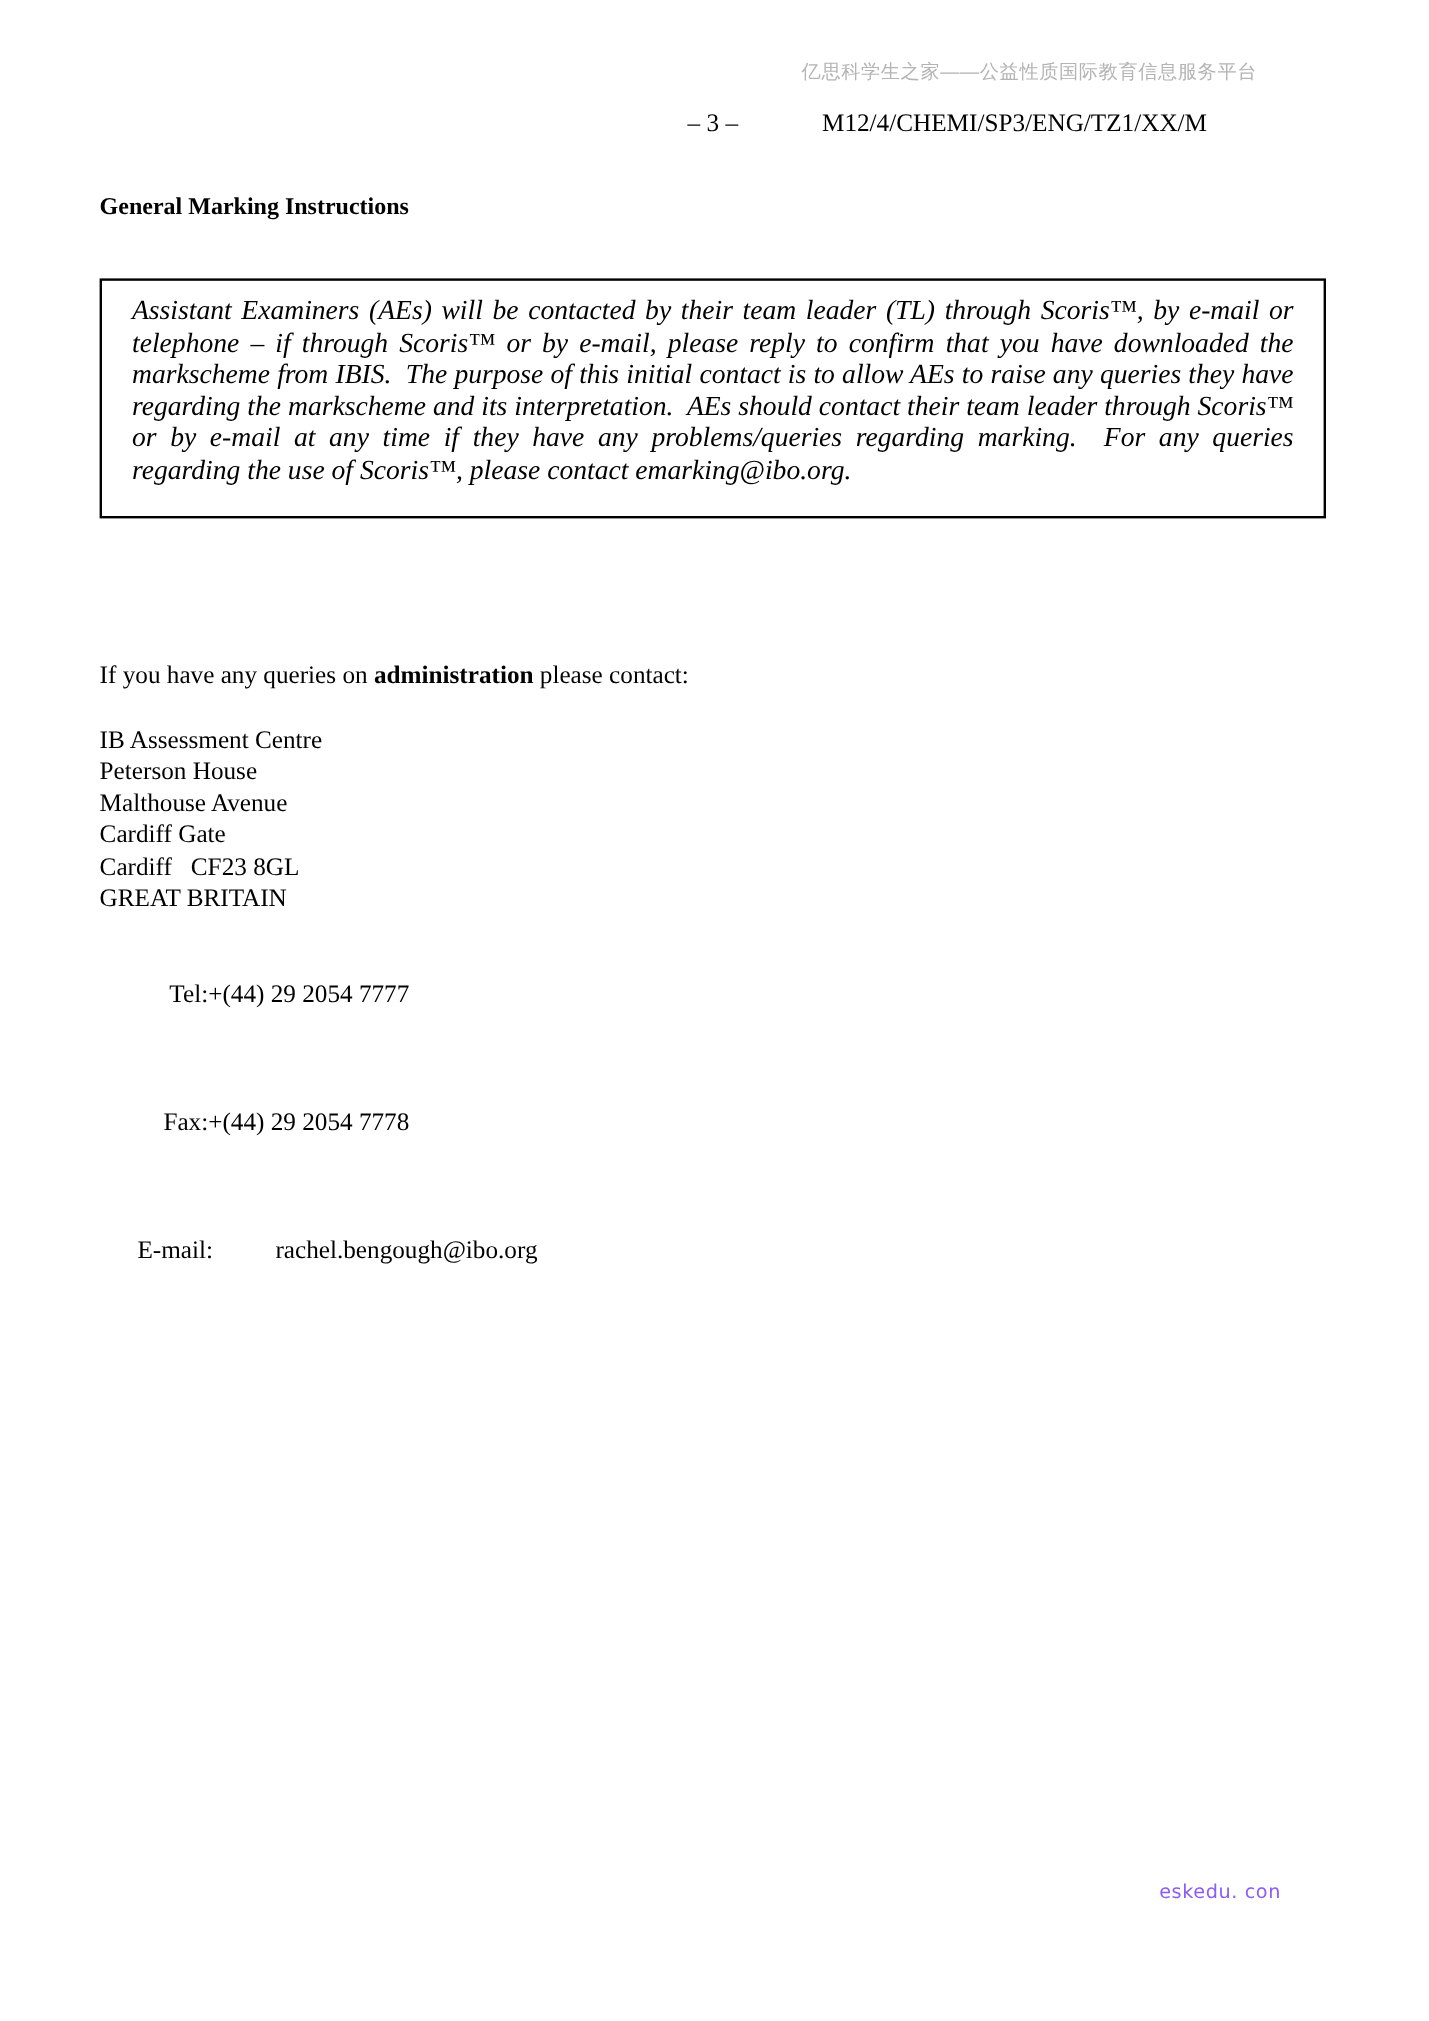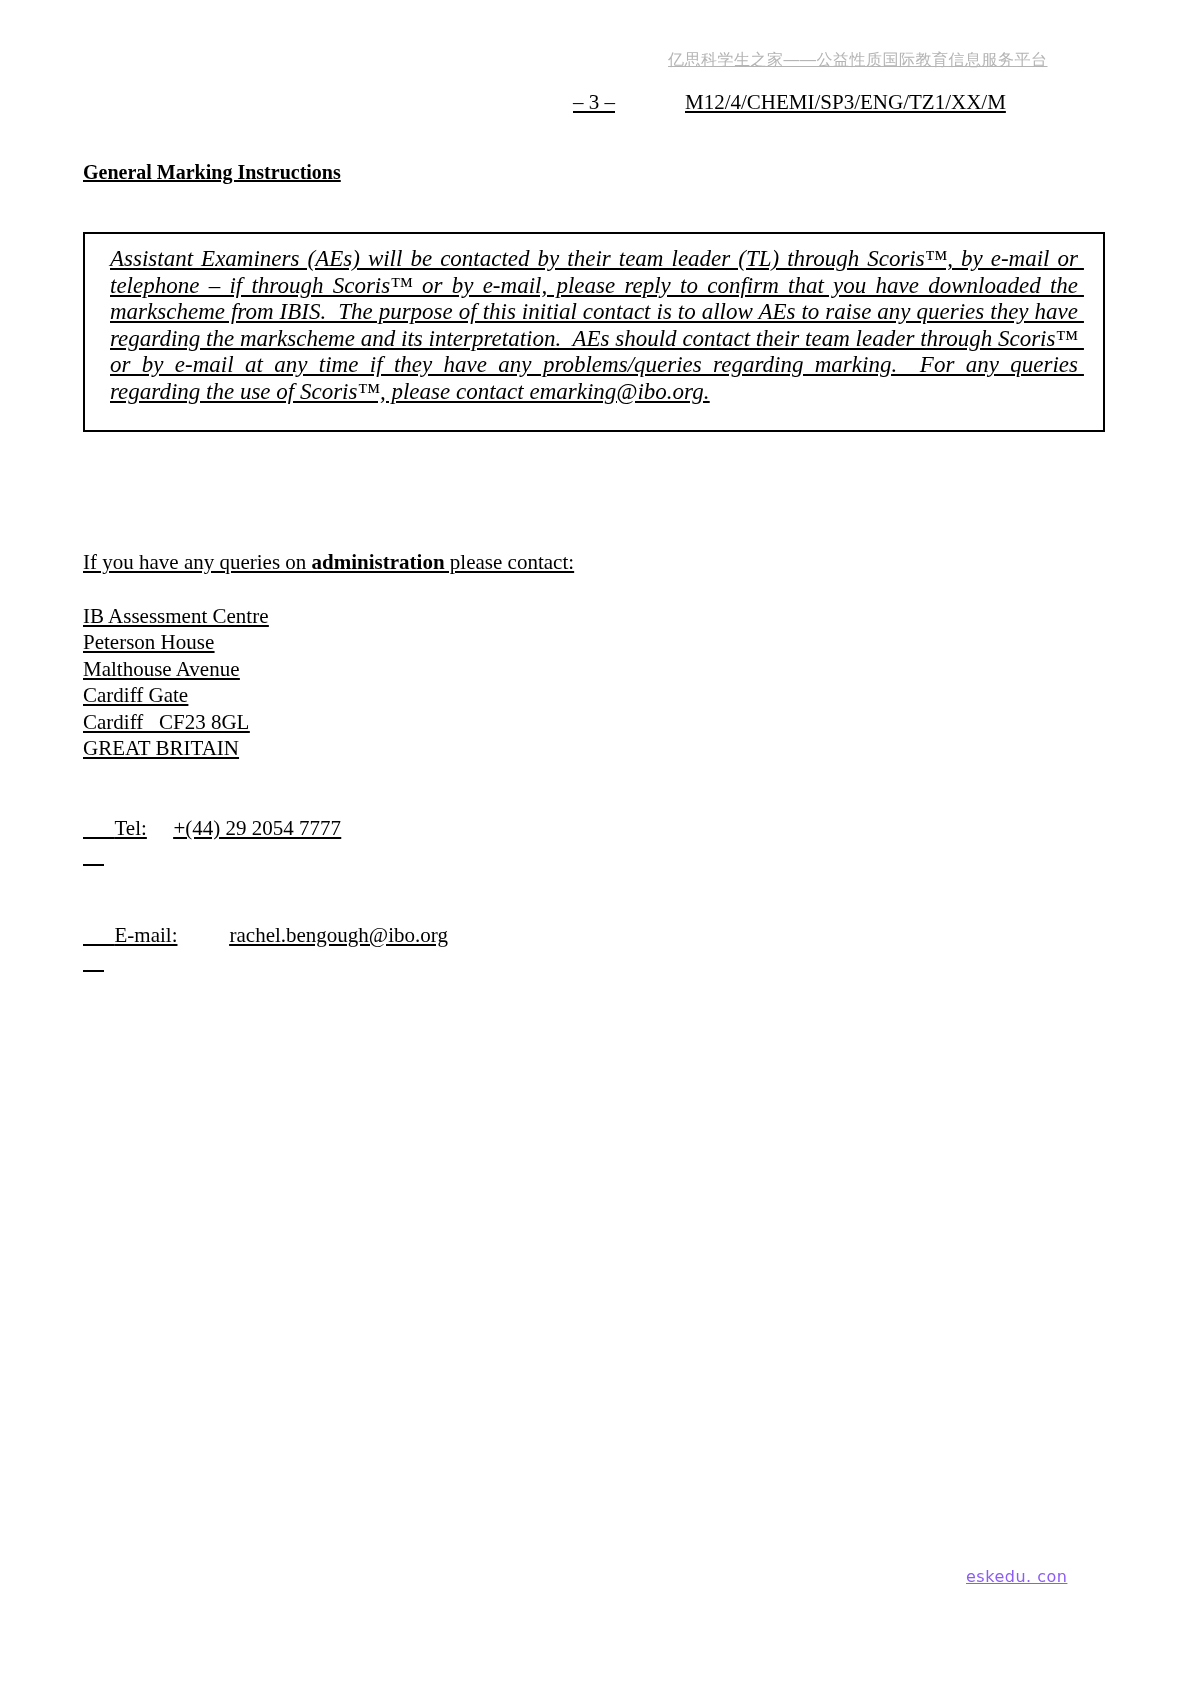--- a/index.html
+++ b/index.html
@@ -1,15 +1,15 @@
 <!DOCTYPE html>
 <html><head>
 <meta charset="utf-8">
 <style>
-  * { margin: 0; padding: 0; box-sizing: border-box; text-decoration: underline; }
+  * { margin: 0; padding: 0; box-sizing: border-box; }
   html, body { background: #ffffff; }
   body {
     width: 1191px;
     height: 1684px;
     position: relative;
     font-family: "Liberation Serif", serif;
     color: #000;
     overflow: hidden;
   }
   .page {
@@ -85,21 +85,21 @@
     top: 549px;
     left: 83px;
     font-size: 21px;
     line-height: 26.5px;
   }
   .queries-line { margin-bottom: 27px; }
   .queries-line b { font-weight: bold; }
   .address-line { white-space: pre; }
   .contact-line { margin-top: 27px; white-space: pre; }
   .contact-label { display: inline-block; }
-  .label-tel, .label-fax { width: 59px; }
+  .label-tel, .label-fax { width: 59px; text-align: right; }
   .label-email { width: 115px; }
 
   
   .watermark-bottom {
     position: absolute;
     top: 1567px;
     left: 966px;
     font-family: "DejaVu Sans", "Liberation Sans", sans-serif;
     font-size: 16px;
     color: #8b5cf6;
@@ -135,20 +135,23 @@
       <div class="address-line">Malthouse Avenue</div>
       <div class="address-line">Cardiff Gate</div>
       <div class="address-line">Cardiff   CF23 8GL</div>
       <div class="address-line">GREAT BRITAIN</div>
     </div>
 
     <div class="contact-line">
       <span class="contact-label label-tel">Tel:</span><span>+(44) 29 2054 7777</span>
     </div>
 
+    <div class="contact-line">
+      <span class="contact-label label-fax">Fax:</span><span>+(44) 29 2054 7778</span>
+    </div>
 
     <div class="contact-line">
       <span class="contact-label label-email">E-mail:</span><span>rachel.bengough@ibo.org</span>
     </div>
 
   </div>
 
   <div class="watermark-bottom">eskedu. con</div>
 
 </div>

